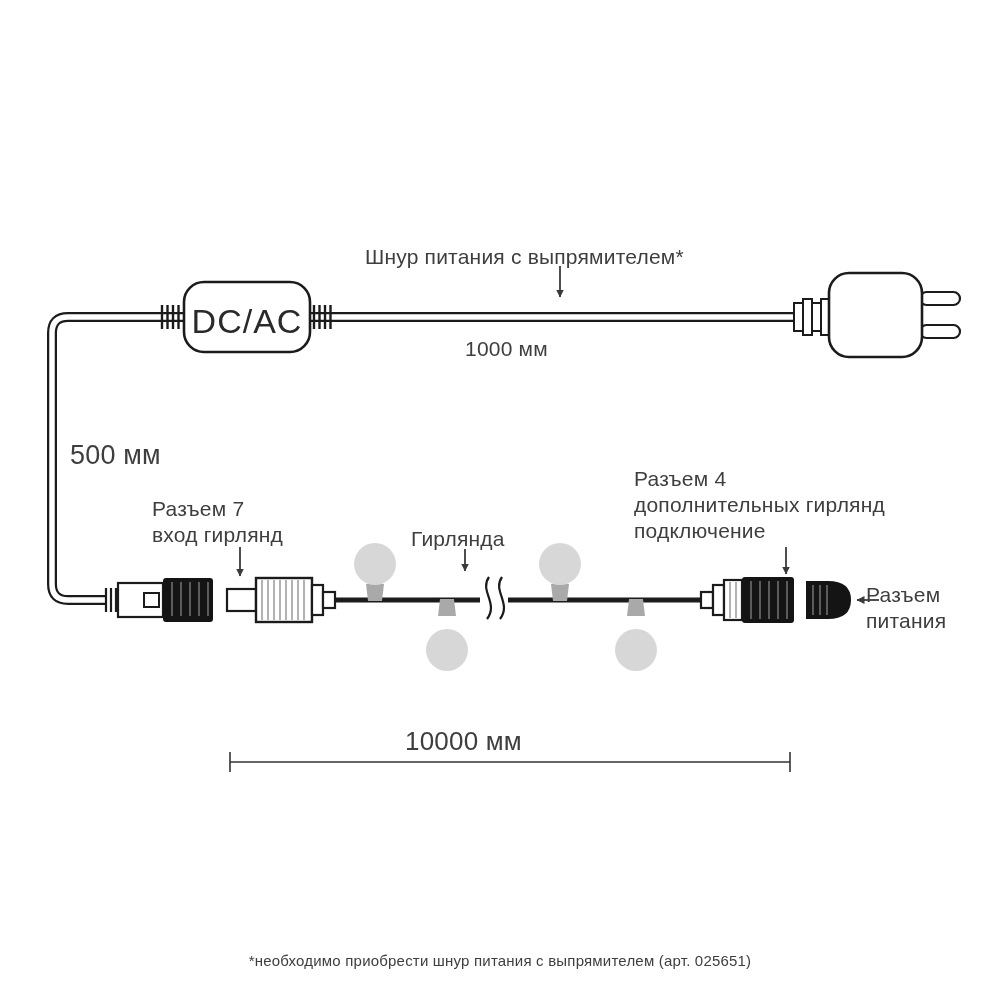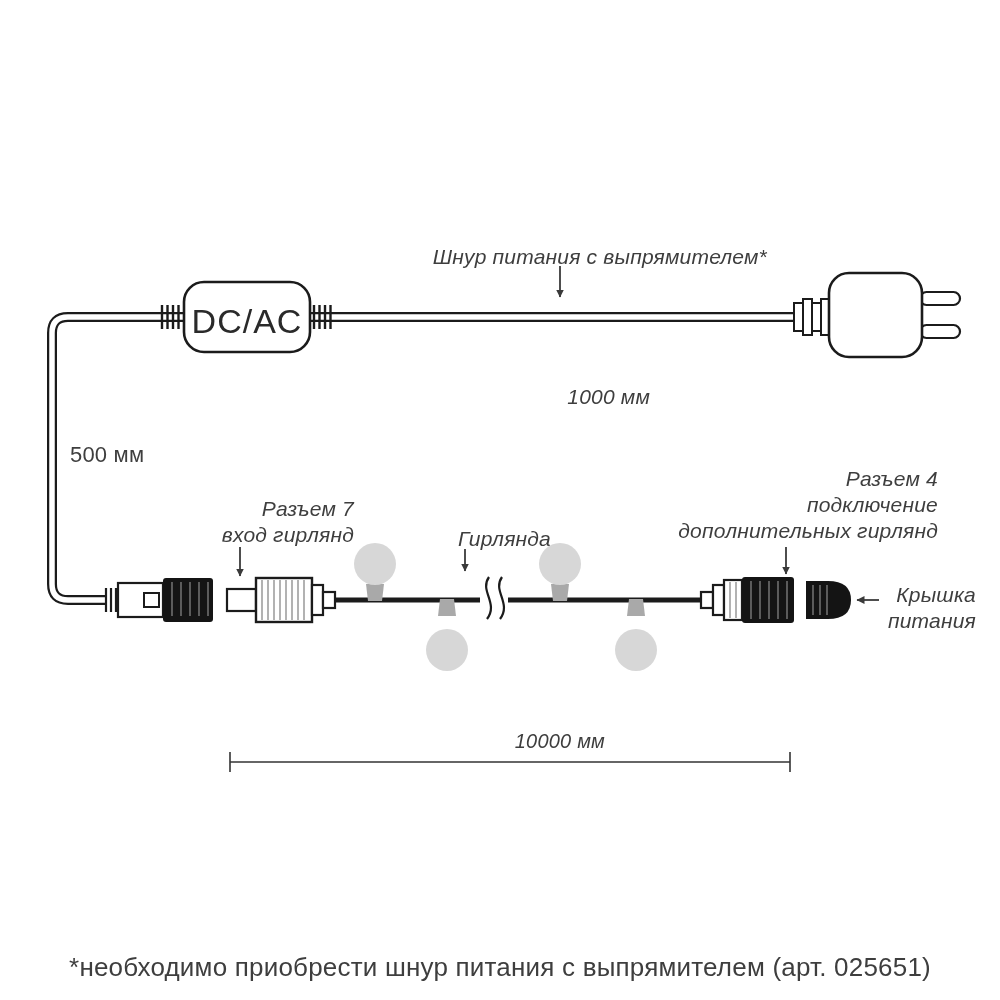--- a/index.html
+++ b/index.html
@@ -11,34 +11,34 @@
   .stage { position:relative; width:1000px; height:1000px; background:#ffffff; overflow:hidden; }
   .stage svg { position:absolute; left:0; top:0; }
   .lbl {
     position:absolute;
     color:#3e3e3e;
     font-size:21px;
     line-height:26px;
     letter-spacing:0.2px;
     white-space:nowrap;
   }
-  .center { text-align:right;font-style:italic; }
+  .center { text-align:left; }
   .adapter-text {
     position:absolute;
     left:184px; top:302px; width:126px;
     text-align:center;
     font-size:34px;
     letter-spacing:1px;
     color:#2a2a2a;
   }
   .footnote {
     position:absolute;
     left:0; top:952px; width:1000px;
     text-align:center;
-    font-size:26px;
+    font-size:15px;
     color:#3e3e3e;
     letter-spacing:0.2px;
   }
 </style>
 </head>
 <body>
 
 <div class="stage">
 
   <svg width="1000" height="1000" viewBox="0 0 1000 1000">
@@ -188,39 +188,39 @@
       <line x1="230" y1="762" x2="790" y2="762"></line>
       <line x1="230" y1="752" x2="230" y2="772"></line>
       <line x1="790" y1="752" x2="790" y2="772"></line>
     </g>
   </svg>
 
   <div class="adapter-text">DC/AC</div>
 
   <div class="lbl center" style="left:365px; top:244px; width:402px;">Шнур питания с выпрямителем*</div>
 
-  <div class="lbl center" style="left:465px; top:336px; width:185px;margin-top:48px;">1000 мм</div>
-
-  <div class="lbl" style="left:70px; top:442px; font-size:22px;">500 мм</div>
+  <div class="lbl center" style="left:465px; top:336px; width:185px;">1000 мм</div>
+
+  <div class="lbl" style="left:70px; top:442px; font-size:27px;">500 мм</div>
 
   <div class="lbl center" style="left:152px; top:496px; width:202px;">
     <div>Разъем 7</div>
     <div>вход гирлянд</div>
   </div>
 
   <div class="lbl center" style="left:411px; top:526px; width:140px;">Гирлянда</div>
 
   <div class="lbl center" style="left:634px; top:466px; width:304px;">
     <div>Разъем 4</div>
+    <div>дополнительных гирлянд</div>
     <div>подключение</div>
-    <div>дополнительных гирлянд</div>
   </div>
 
   <div class="lbl center" style="left:866px; top:582px; width:110px;">
-    <div>Крышка</div>
+    <div>Разъем</div>
     <div>питания</div>
   </div>
 
-  <div class="lbl center" style="left:405px; top:728px; width:200px; font-size:20px;">10000 мм</div>
+  <div class="lbl center" style="left:405px; top:728px; width:200px; font-size:26px;">10000 мм</div>
 
   <div class="footnote">*необходимо приобрести шнур питания с выпрямителем (арт. 025651)</div>
 
 </div>
 
 </body></html>

